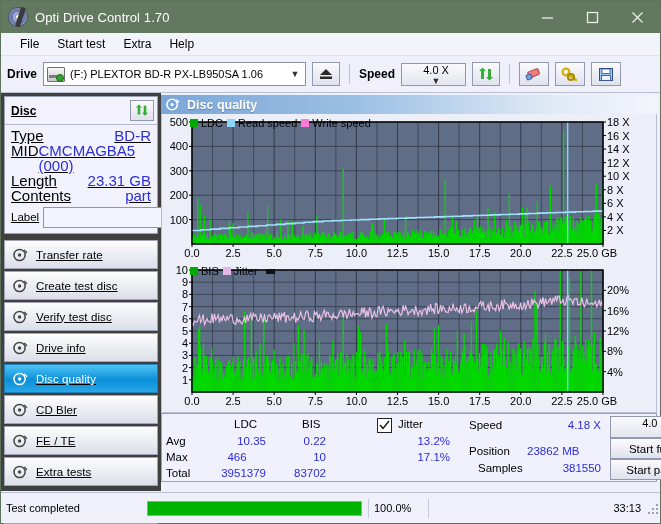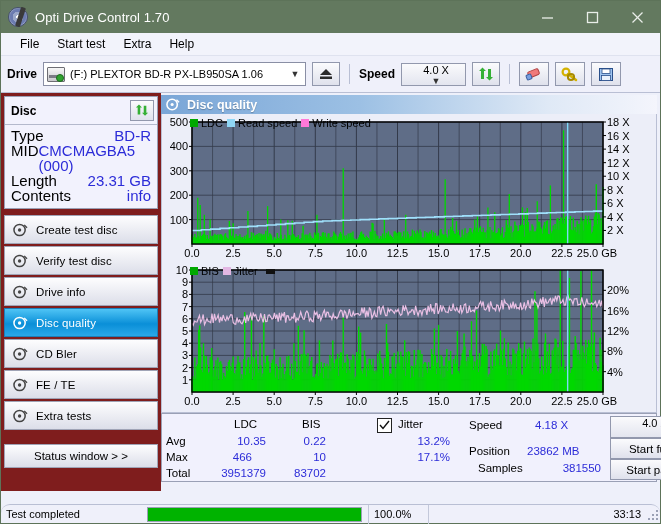--- a/index.html
+++ b/index.html
@@ -47,21 +47,21 @@
      background:#2fa32f;border-radius:50%;border:1px solid #1d6b1d;}
   .chev{width:16px;text-align:center;color:#333;font-size:9px;}
   .tbtn{width:26px;height:22px;border:1px solid #9298ad;background:linear-gradient(#fbfbfd,#dfe1ec);
         display:flex;align-items:center;justify-content:center;}
   .sep{width:1px;height:20px;background:#b9bfd4;margin:0 3px;}
   .speed-combo{width:58px;height:21px;background:linear-gradient(#fafafc,#e3e5ef);
       border:1px solid #9298ad;display:flex;align-items:center;padding-left:5px;font-size:11px;flex-direction:column;}
 
   
   .bodywrap{display:flex;height:398px;}
-  .sidebar{width:160px;background:#7f1d1d;padding:3px 3px 0 3px;box-sizing:border-box;}
+  .sidebar{width:160px;background:#404040;padding:3px 3px 0 3px;box-sizing:border-box;text-decoration:underline;}
   .content{flex:1;padding:2px 3px 0 0;box-sizing:border-box;}
 
   
   .disc-box{border:1px solid #9aa0b5;background:#f2f2fd;}
   .disc-head{display:flex;align-items:center;justify-content:space-between;
              padding:3px 3px 3px 6px;border-bottom:1px solid #b4b9cc;}
   .disc-head .t{font-weight:bold;font-size:12px;}
   .disc-rows{padding:3px 6px 5px 6px;}
   .drow{display:flex;justify-content:space-between;font-size:15px;line-height:15px;}
   .drow .v{color:#2c2cd8;}
@@ -103,22 +103,22 @@
   .res-left{width:305px;position:relative;font-size:11.5px;}
   .res-right{flex:1;position:relative;font-size:11.5px;}
   .rv{color:#2c2cd8;}
   .abs{position:absolute;}
   .ckbox{width:13px;height:13px;border:1px solid #222;background:#fff;
          display:flex;align-items:center;justify-content:center;}
   .gbtn{border:1px solid #9298ad;background:linear-gradient(#fbfbfd,#dfe1ec);
         display:flex;align-items:center;justify-content:center;font-size:11.5px;}
 
   
-  .statusbar{position:absolute;left:0;bottom:0;width:659px;height:19px;display:flex;
-    align-items:center;background:#eff0fa;border-top:1px solid #b9bfd4;box-sizing:border-box;border-radius:9px;}
+  .statusbar{position:absolute;left:0;bottom:0;width:659px;height:31px;display:flex;
+    align-items:center;background:#eff0fa;border-top:1px solid #b9bfd4;box-sizing:border-box;}
   .sb-cell{height:19px;display:flex;align-items:center;padding:0 5px;box-sizing:border-box;}
   .progwrap{width:215px;height:15px;border:1px solid #9aa0b5;background:#fff;padding:0;
             margin:0 2px;box-sizing:border-box;}
   .progbar{height:13px;background:#00b300;}
   .grip{width:12px;height:12px;margin-left:auto;margin-right:2px;position:relative;}
   .grip i{position:absolute;width:2px;height:2px;background:#9aa0b5;}
 </style>
 </head>
 <body>
 
@@ -223,26 +223,44 @@
           <div class="drow">
             <span class="k">MID</span>
             <span class="v">CMCMAGBA5 (000)</span>
           </div>
           <div class="drow">
             <span class="k">Length</span>
             <span class="v">23.31 GB</span>
           </div>
           <div class="drow">
             <span class="k">Contents</span>
-            <span class="v">info</span>
+            <span class="v">part</span>
+          </div>
+          <div class="label-row">
+            <span class="k">Label</span>
+            <input class="label-inp" type="text" value="" style="">
+            <span class="cdicon">
+              <svg width="15" height="15" viewBox="0 0 16 16">
+                <circle cx="8" cy="8" r="7" fill="#e8e35a" stroke="#9a9320"></circle>
+                <circle cx="8" cy="8" r="2.2" fill="#f6f5df" stroke="#9a9320" stroke-width=".8"></circle>
+              </svg>
+            </span>
           </div>
         </div>
       </div>
 
       <div class="navlist">
+        <div class="navbtn">
+          <svg width="15" height="14" viewBox="0 0 16 15">
+              <circle cx="7" cy="7.5" r="6" fill="none" stroke="#444" stroke-width="1.6"></circle>
+              <circle cx="7" cy="7.5" r="1.8" fill="#444"></circle>
+              <path d="M12 2 L15 5" stroke="#444" stroke-width="1.4"></path>
+            </svg>
+          <span class="txt">Transfer rate</span>
+        </div>
         <div class="navbtn">
           <svg width="15" height="14" viewBox="0 0 16 15">
               <circle cx="7" cy="7.5" r="6" fill="none" stroke="#444" stroke-width="1.6"></circle>
               <circle cx="7" cy="7.5" r="1.8" fill="#444"></circle>
               <path d="M12 2 L15 5" stroke="#444" stroke-width="1.4"></path>
             </svg>
           <span class="txt">Create test disc</span>
         </div>
         <div class="navbtn">
           <svg width="15" height="14" viewBox="0 0 16 15">
@@ -1410,39 +1428,39 @@
       </div>
 
       <div class="results">
         <div class="res-left">
           <div class="abs" style="left:72px;top:4px">LDC</div>
           <div class="abs" style="left:140px;top:4px">BIS</div>
           <div class="abs" style="left:4px;top:21px">Avg</div>
           <div class="abs" style="left:4px;top:37px">Max</div>
           <div class="abs" style="left:4px;top:53px">Total</div>
           <div class="abs rv" style="left:58px;top:21px;width:46px;text-align:right">10.35</div>
-          <div class="abs rv" style="left:44px;top:37px;width:46px;text-align:right">466</div>
+          <div class="abs rv" style="left:52px;top:37px;width:46px;text-align:center">466</div>
           <div class="abs rv" style="left:48px;top:53px;width:56px;text-align:right">3951379</div>
           <div class="abs rv" style="left:118px;top:21px;width:46px;text-align:right">0.22</div>
           <div class="abs rv" style="left:118px;top:37px;width:46px;text-align:right">10</div>
           <div class="abs rv" style="left:112px;top:53px;width:52px;text-align:right">83702</div>
           <div class="abs ckbox" style="left:215px;top:4px">
             <svg width="11" height="11" viewBox="0 0 11 11">
                 <polyline points="1,5 4,8.5 10,1" fill="none" stroke="#111" stroke-width="1.4"></polyline>
               </svg>
           </div>
           <div class="abs" style="left:236px;top:4px">Jitter</div>
           <div class="abs rv" style="left:224px;top:21px;width:64px;text-align:right">13.2%</div>
           <div class="abs rv" style="left:224px;top:37px;width:64px;text-align:right">17.1%</div>
         </div>
         <div class="res-right">
           <div class="abs" style="left:2px;top:5px">Speed</div>
           <div class="abs" style="left:2px;top:31px">Position</div>
           <div class="abs" style="left:11px;top:48px">Samples</div>
-          <div class="abs rv" style="left:68px;top:5px;width:74px;">4.18 X</div>
+          <div class="abs rv" style="left:60px;top:5px;width:74px;text-align:right">4.18 X</div>
           <div class="abs rv" style="left:60px;top:31px;width:74px;text-align:left">23862 MB</div>
           <div class="abs rv" style="left:60px;top:48px;width:74px;text-align:right">381550</div>
           <div class="abs speed-combo" style="left:143px;top:2px;width:78px;height:20px">
             <span style="flex:1">4.0 X</span>
 
           </div>
           <div class="abs gbtn" style="left:143px;top:24px;width:78px;height:19px">Start full</div>
           <div class="abs gbtn" style="left:143px;top:45px;width:78px;height:19px">Start part</div>
         </div>
       </div>

